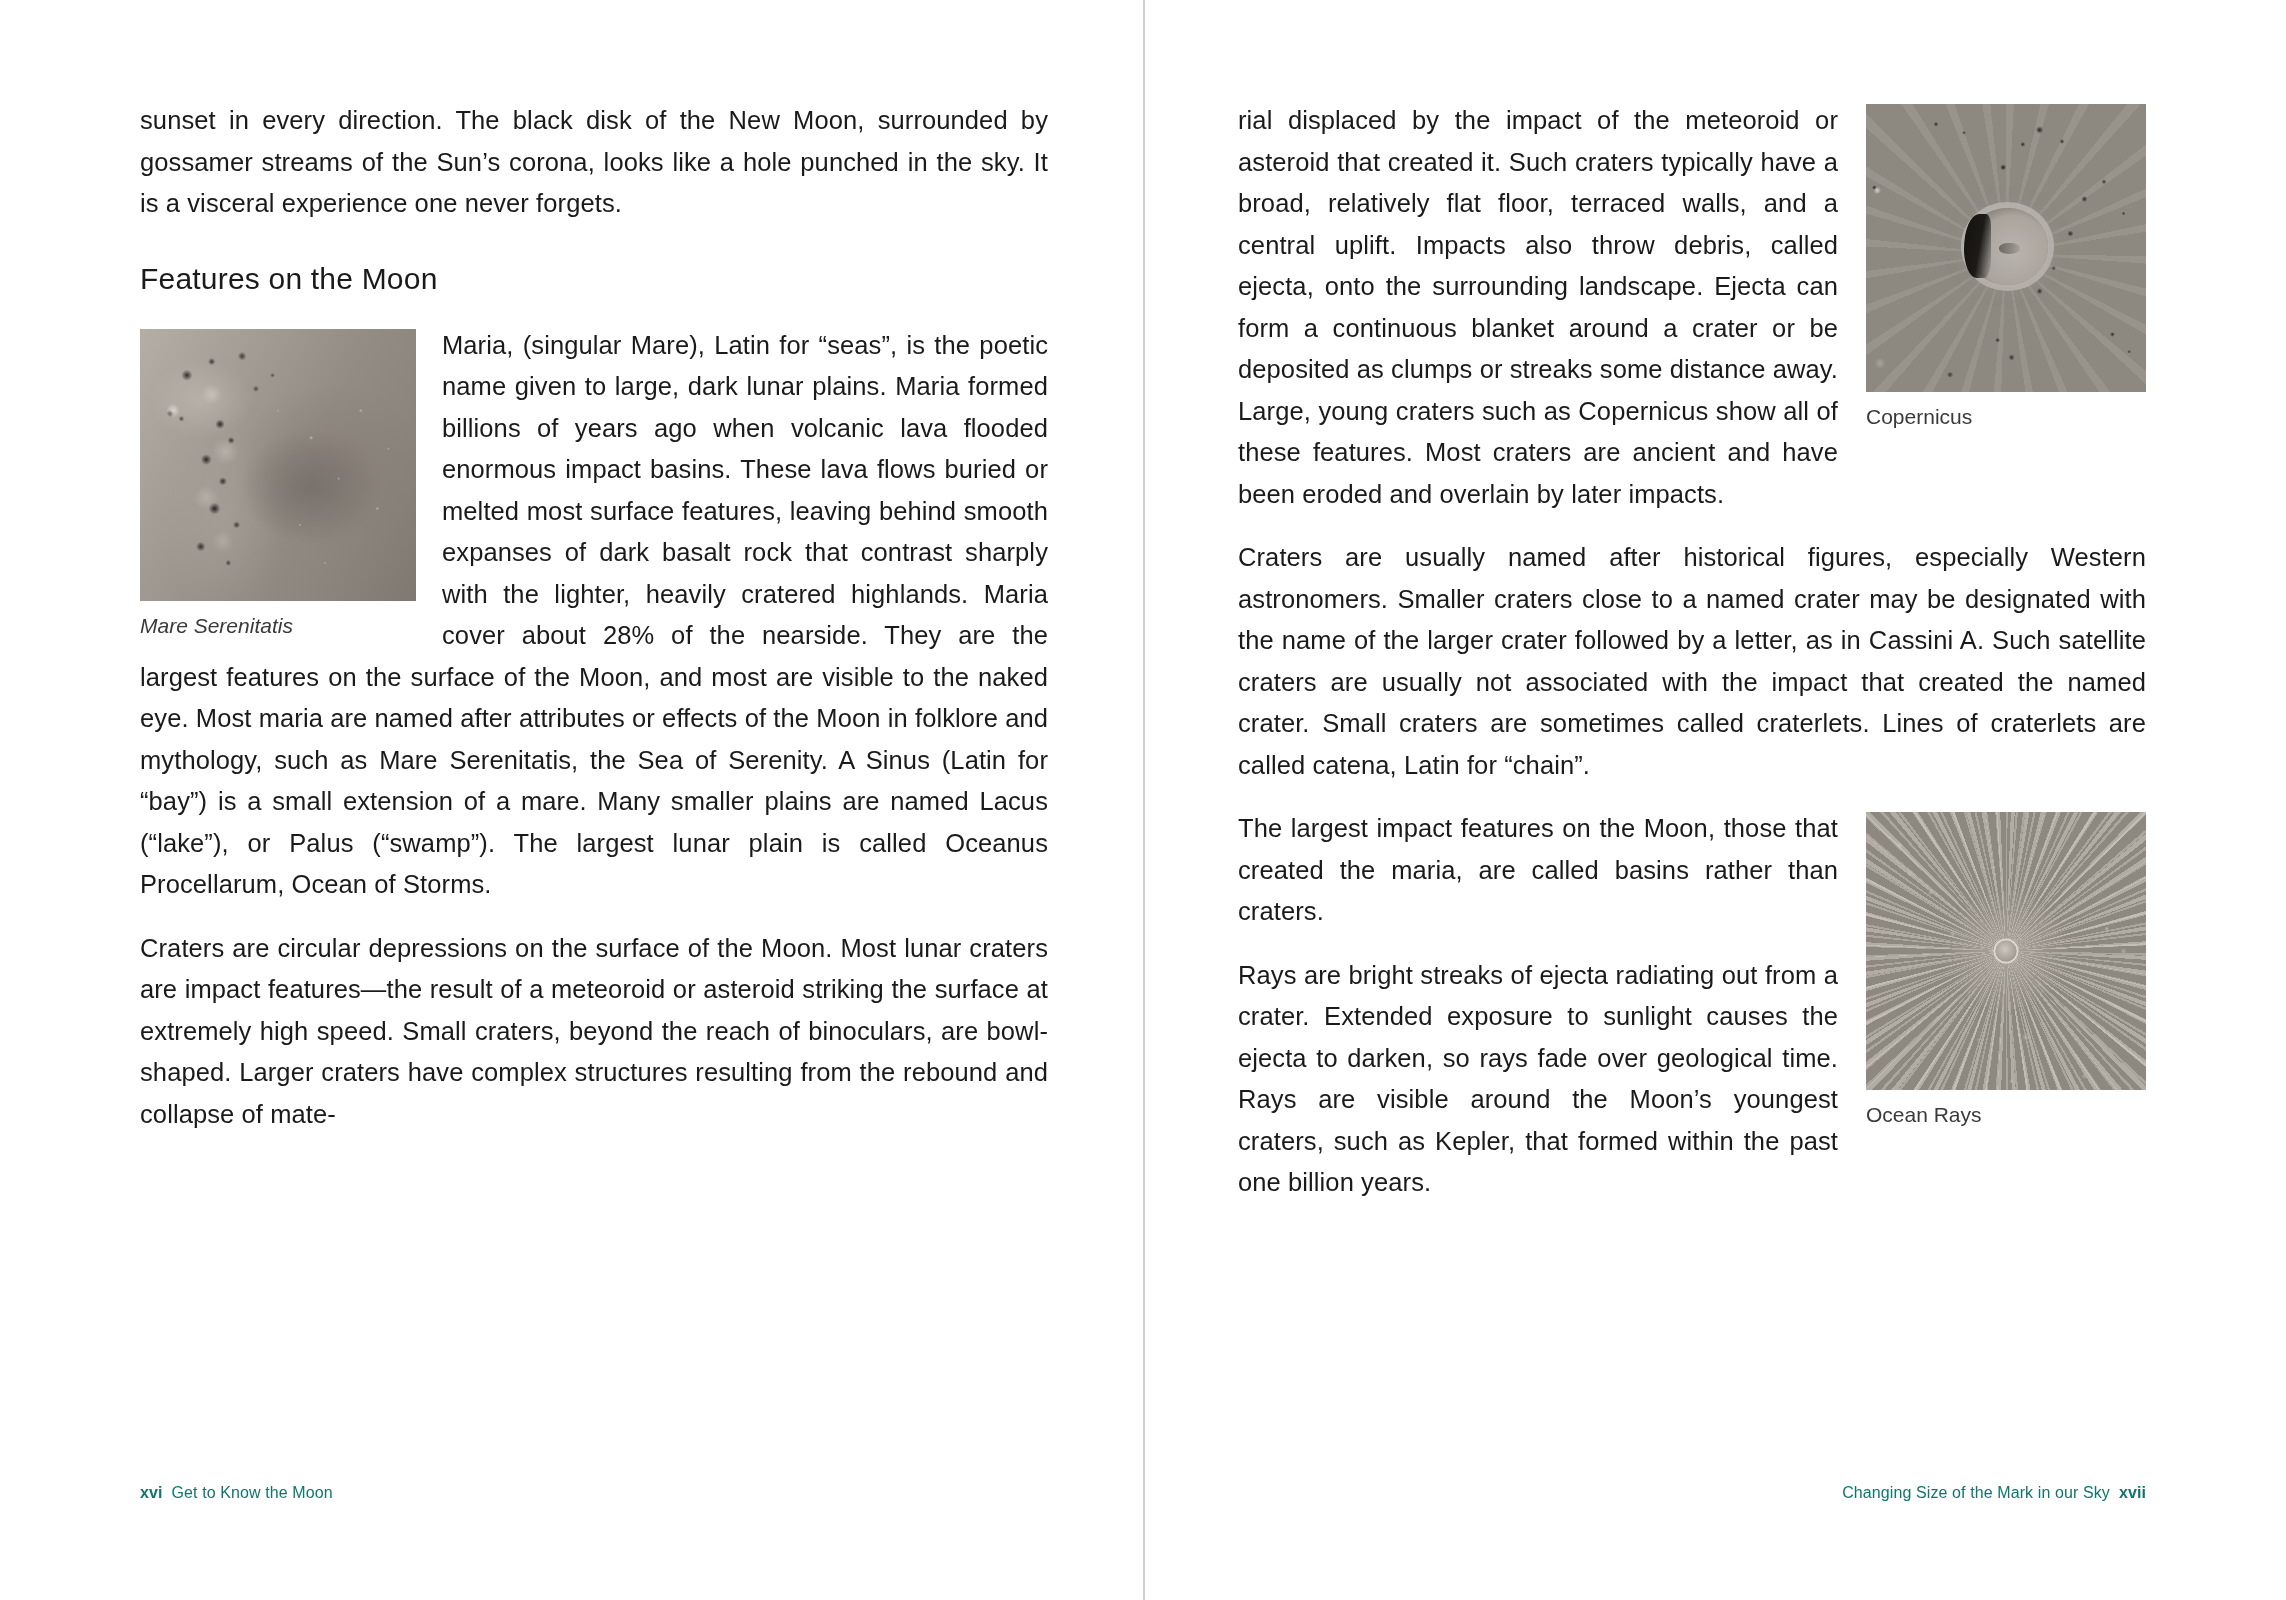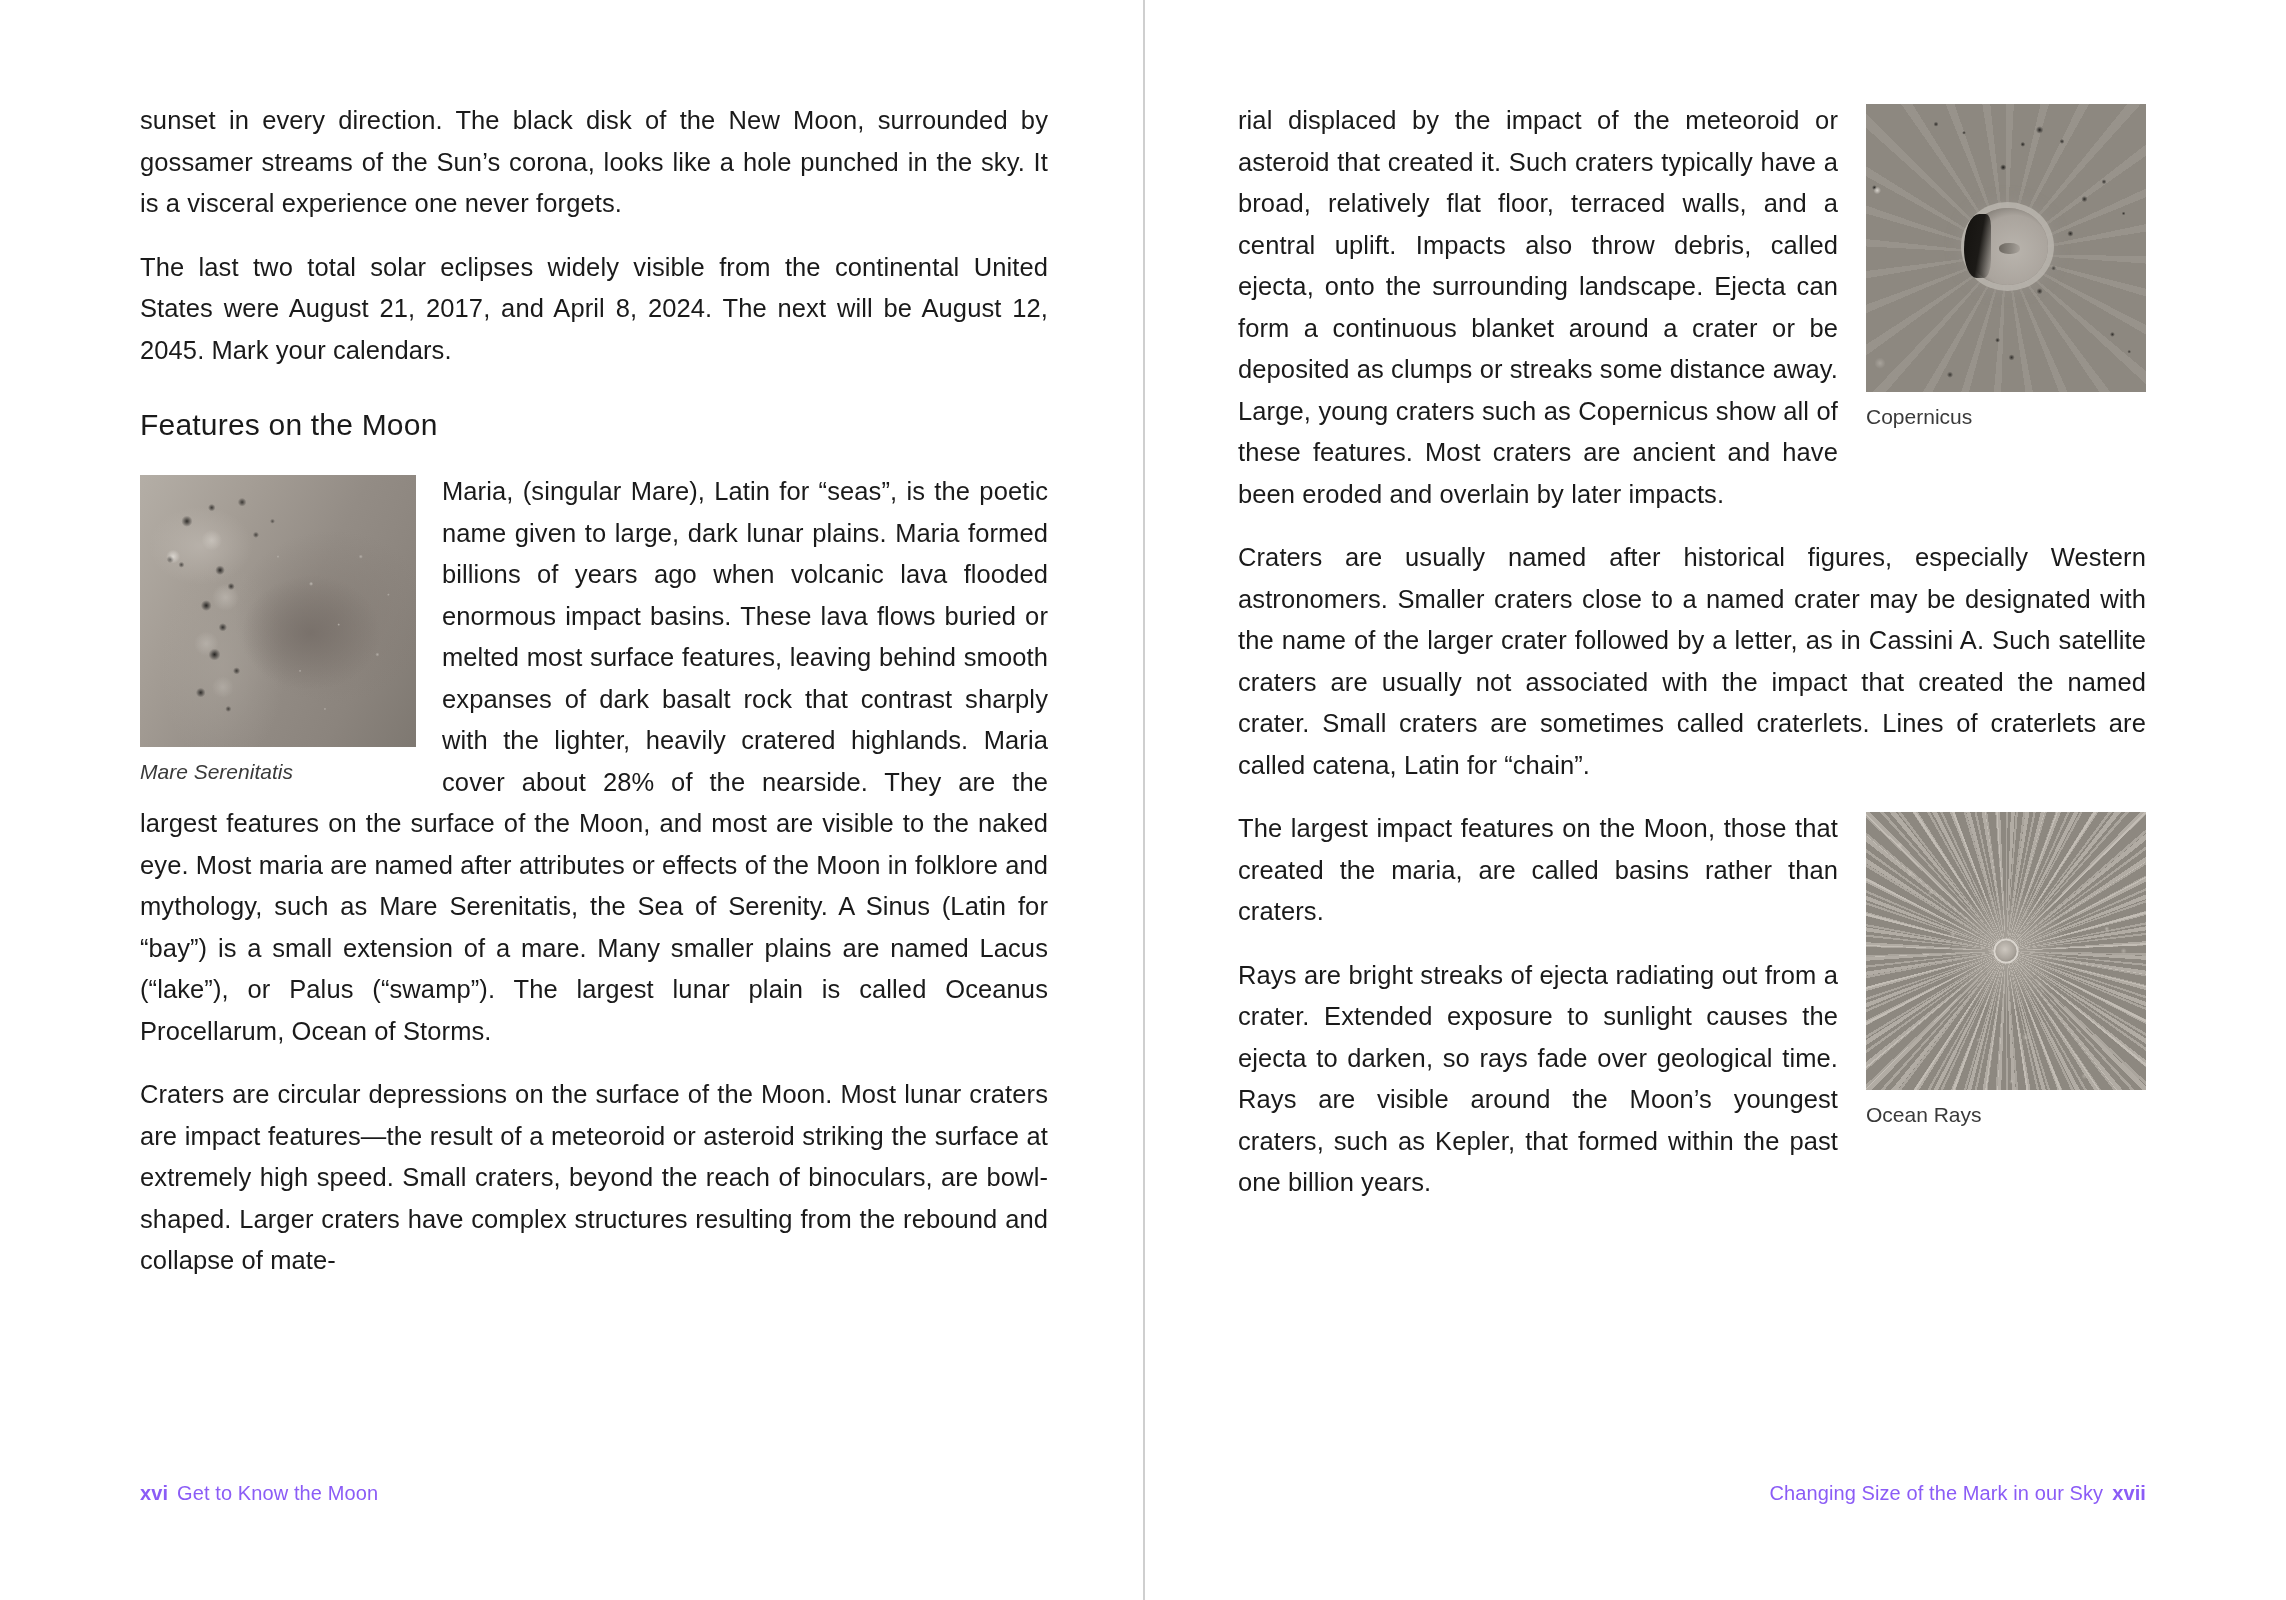--- a/index.html
+++ b/index.html
@@ -293,23 +293,23 @@
       radial-gradient(circle 5px at 78% 95%, rgba(196,190,182,0.55), rgba(196,190,182,0) 62%),
       radial-gradient(circle 4px at 52% 97%, rgba(200,194,186,0.55), rgba(200,194,186,0) 62%),
       radial-gradient(circle 4px at 62% 62%, rgba(198,192,184,0.5), rgba(198,192,184,0) 62%),
       radial-gradient(circle 3px at 40% 82%, rgba(196,190,182,0.5), rgba(196,190,182,0) 62%);
   }
 
   
   .folio {
     position: absolute;
     bottom: 92px;
-    font-size: 20px;
+    font-size: 16px;
     line-height: 30px;
-    color: #8b5cf6;
+    color: #0f766e;
     letter-spacing: 0.1px;
     white-space: nowrap;
   }
   .folio-left  { left: 140px; }
   .folio-right { right: 140px; text-align: right; }
   .folio .num {
     font-weight: bold;
   }
   .folio-left .num  { margin-right: 9px; }
   .folio-right .num { margin-left: 9px; }
@@ -321,21 +321,20 @@
 
 <div class="spread">
 
   <div class="gutter-rule"></div>
 
   <section class="page page-left">
     <div class="content">
 
       <p>sunset in every direction. The black disk of the New Moon, surrounded by gossamer streams of the Sun’s corona, looks like a hole punched in the sky. It is a visceral experience one never forgets.</p>
 
-      <p>The last two total solar eclipses widely visible from the continental United States were August 21, 2017, and April 8, 2024. The next will be August 12, 2045. Mark your calendars.</p>
 
       <h2 class="section-heading">Features on the Moon</h2>
 
       <figure class="figure float-left">
         <div class="photo photo-mare" aria-label="Telescopic photograph of Mare Serenitatis, a dark lunar plain bordered by rugged cratered highlands"></div>
         <figcaption class="figcaption">Mare Serenitatis</figcaption>
       </figure>
 
       <p>Maria, (singular Mare), Latin for “seas”, is the poetic name given to large, dark lunar plains. Maria formed billions of years ago when volcanic lava flooded enormous impact basins. These lava flows buried or melted most surface features, leaving behind smooth expanses of dark basalt rock that contrast sharply with the lighter, heavily cratered highlands. Maria cover about 28% of the nearside. They are the largest features on the surface of the Moon, and most are visible to the naked eye. Most maria are named after attributes or effects of the Moon in folklore and mythology, such as Mare Serenitatis, the Sea of Serenity. A Sinus (Latin for “bay”) is a small extension of a mare. Many smaller plains are named Lacus (“lake”), or Palus (“swamp”). The largest lunar plain is called Oceanus Procellarum, Ocean of Storms.</p>
 

